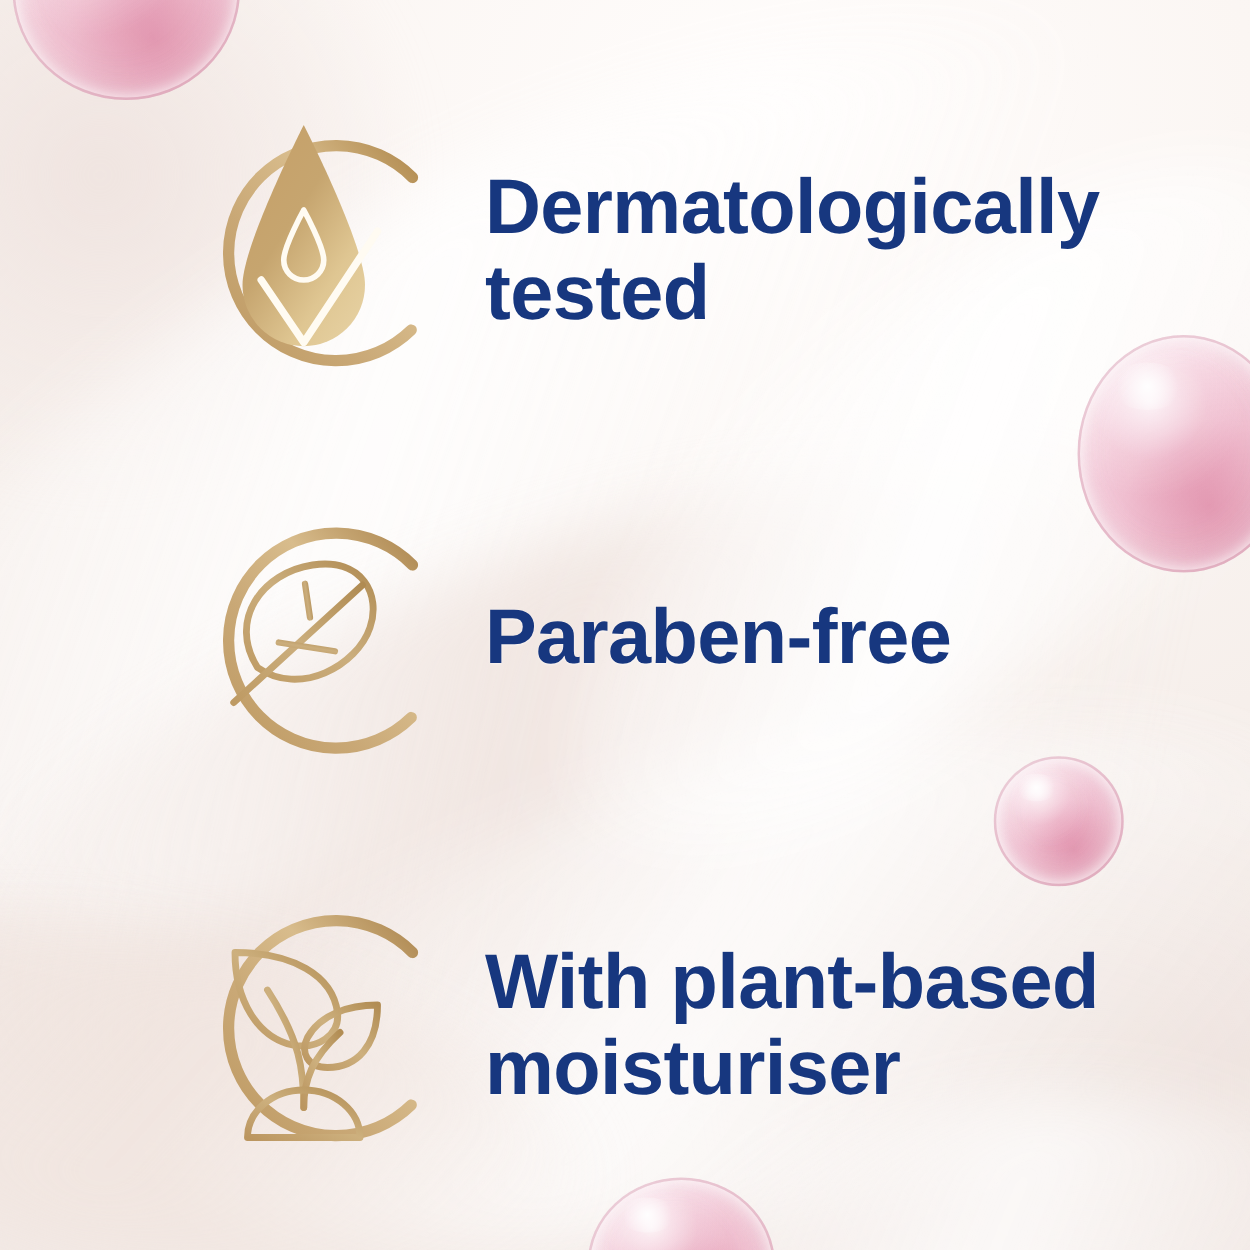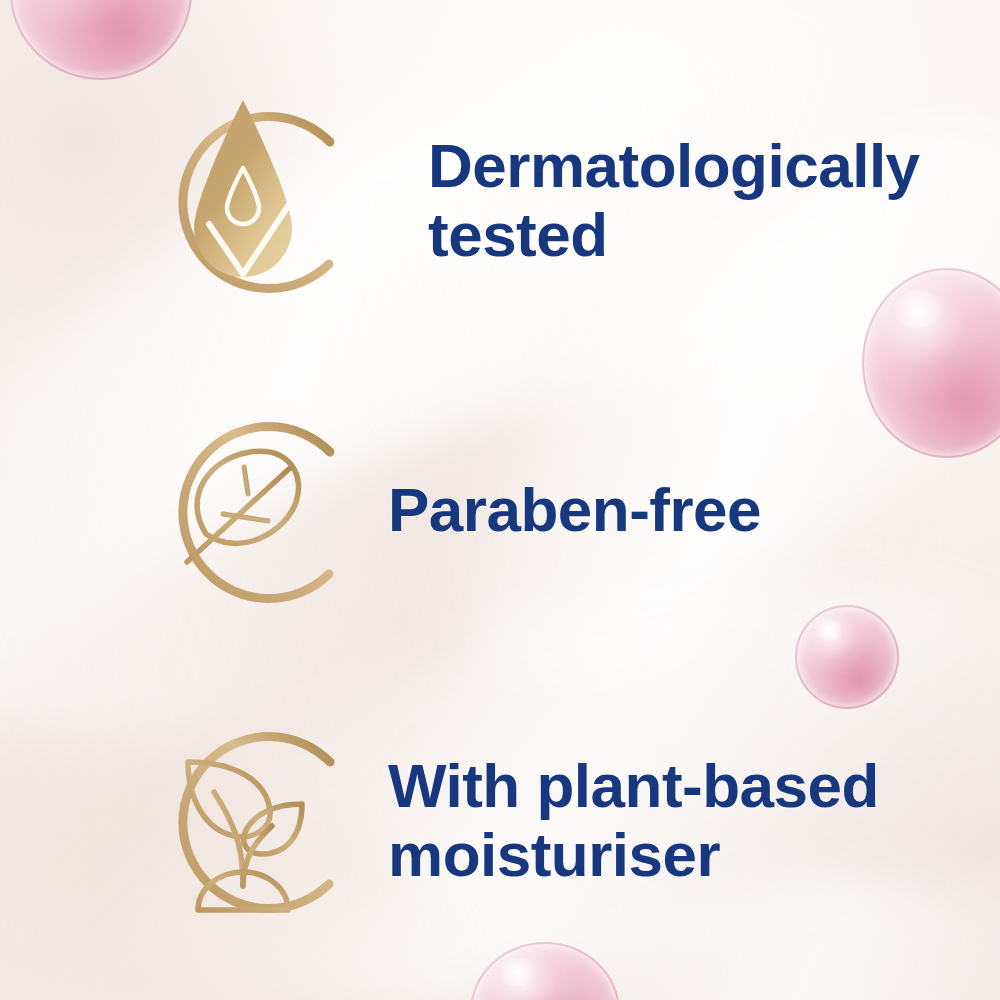--- a/index.html
+++ b/index.html
@@ -133,21 +133,21 @@
     position: absolute;
     inset: 0;
   }
   .feature-row {
     position: absolute;
     display: flex;
     align-items: center;
     left: 130px;
     width: 820px;
   }
-  #feature-row-0 { top: 80px;  height: 240px; gap: 40px; }
+  #feature-row-0 { top: 80px;  height: 240px; }
   #feature-row-1 { top: 390px; height: 240px; justify-content: flex-end; }
   #feature-row-2 { top: 700px; height: 240px; }
 
   .feature-icon {
     position: relative;
     width: 230px;
     height: 240px;
     flex: 0 0 230px;
   }
   .feature-icon svg {

